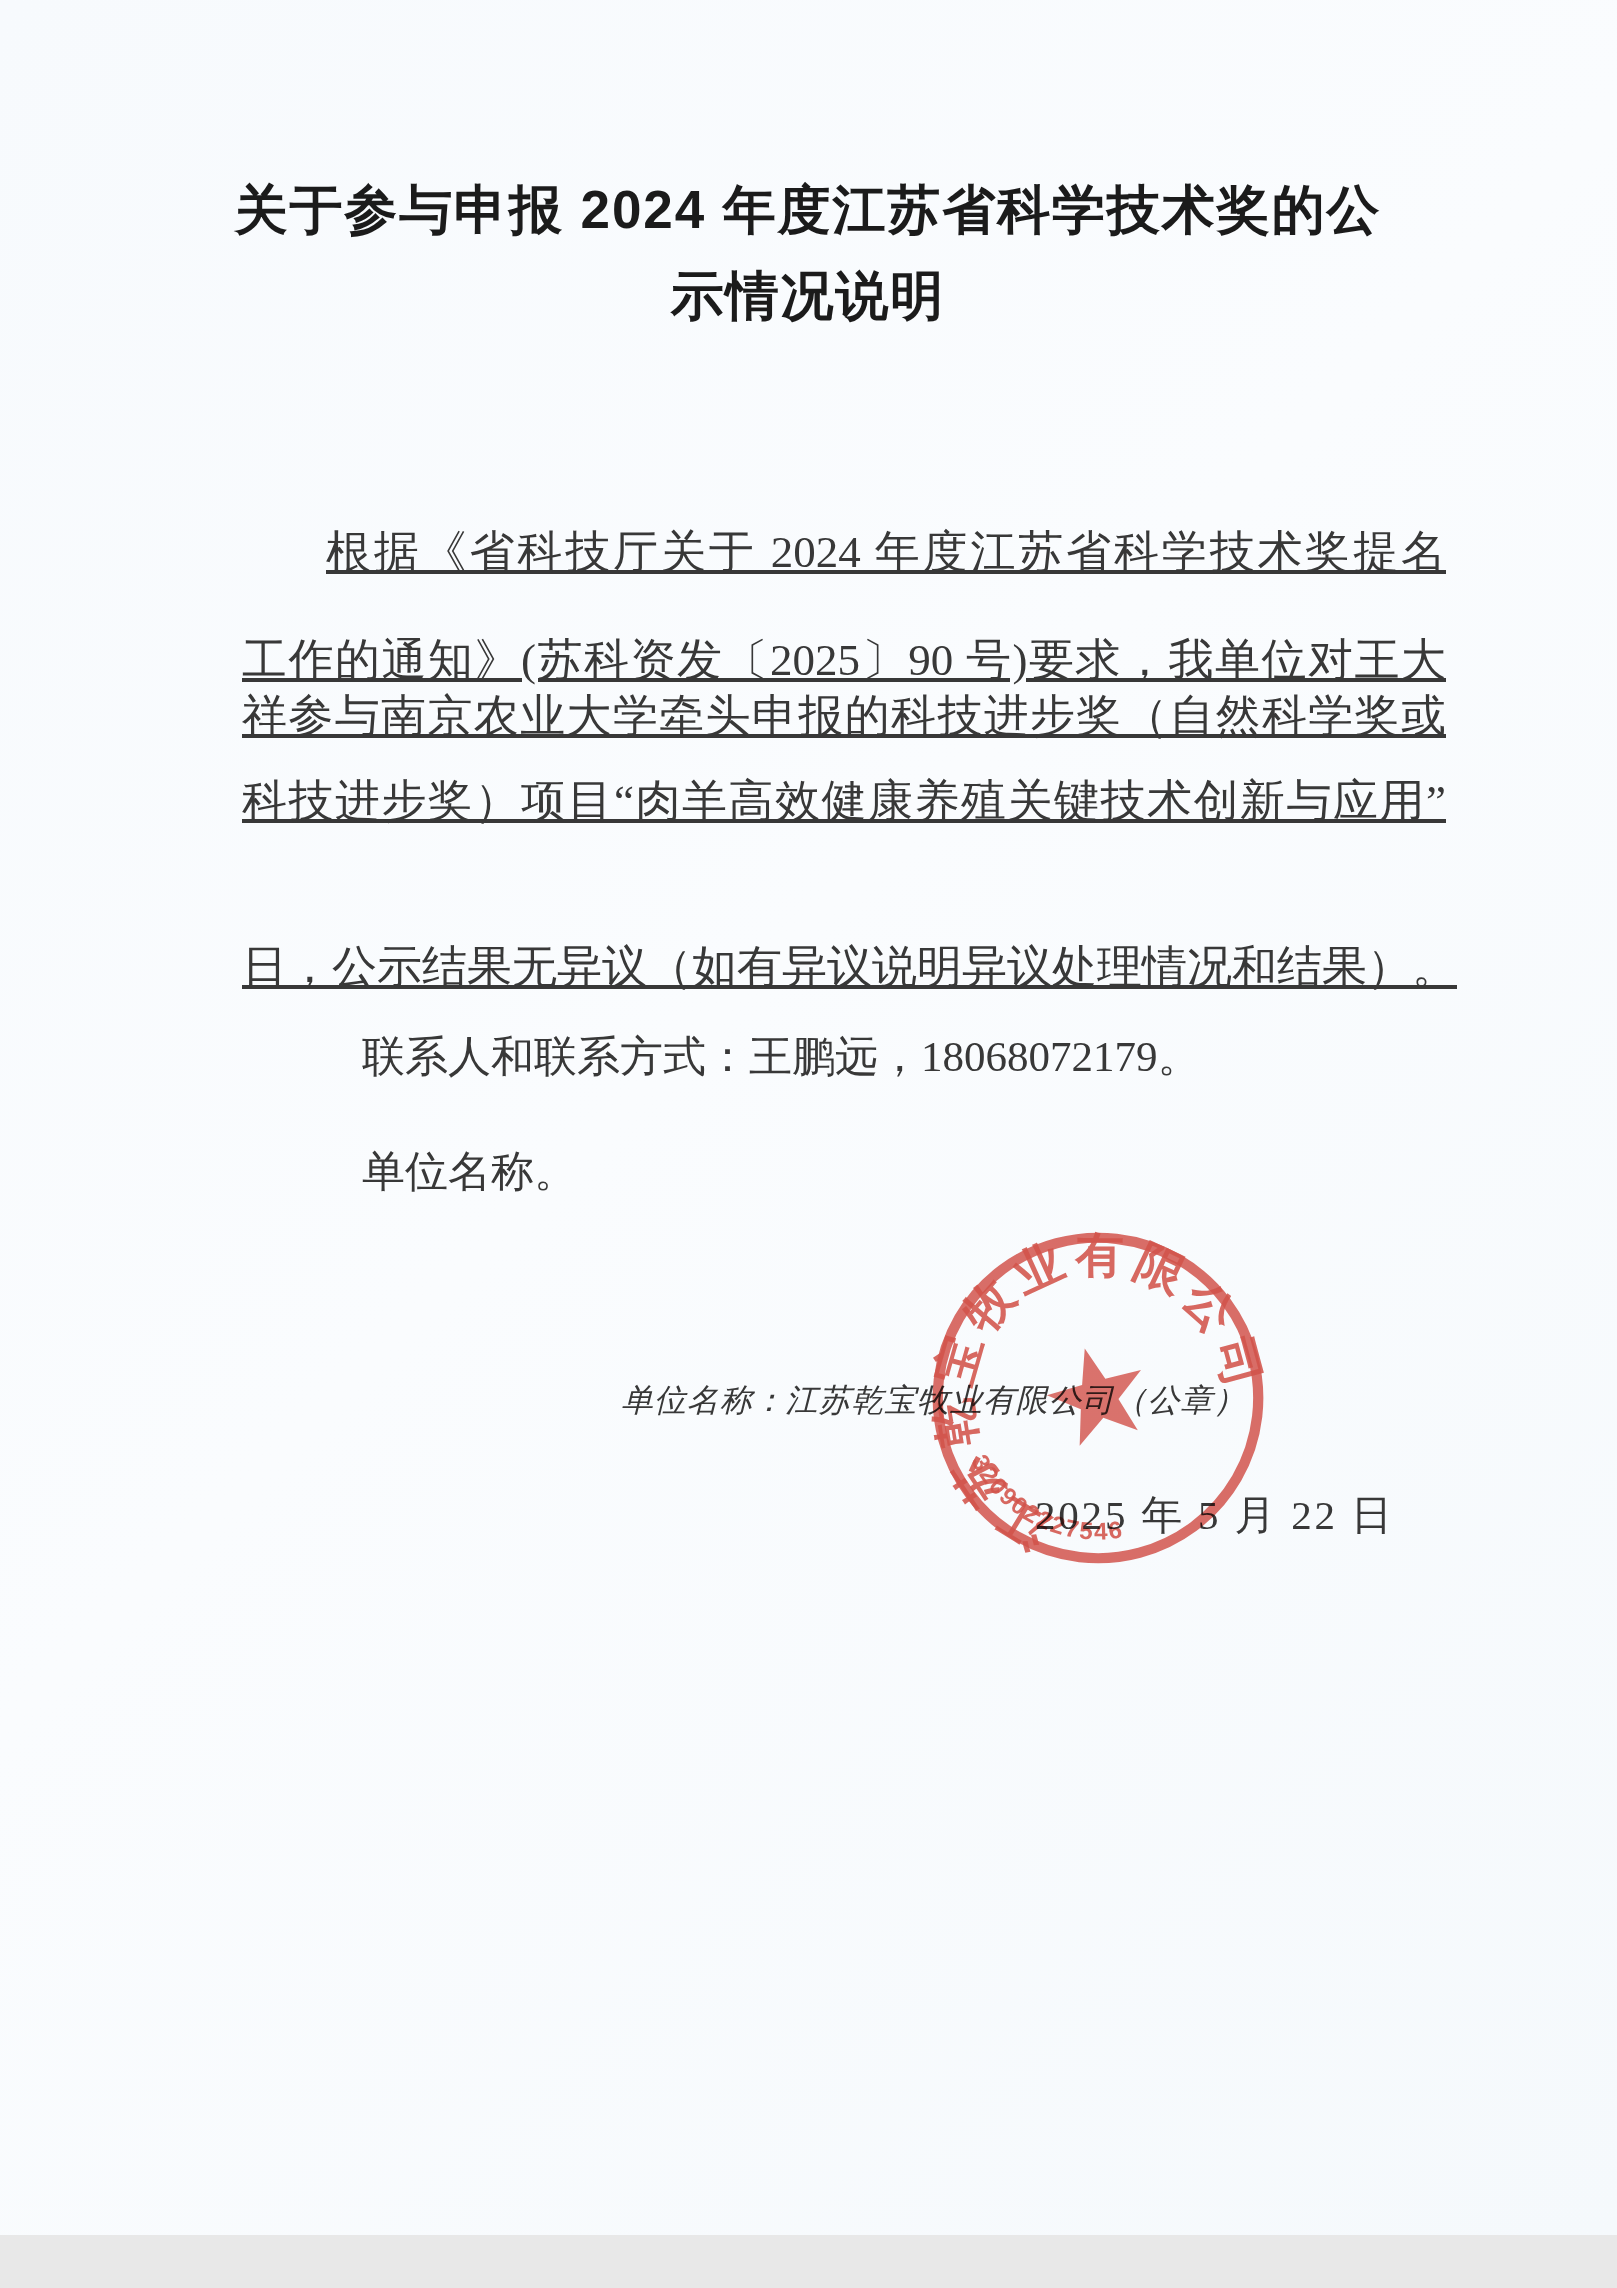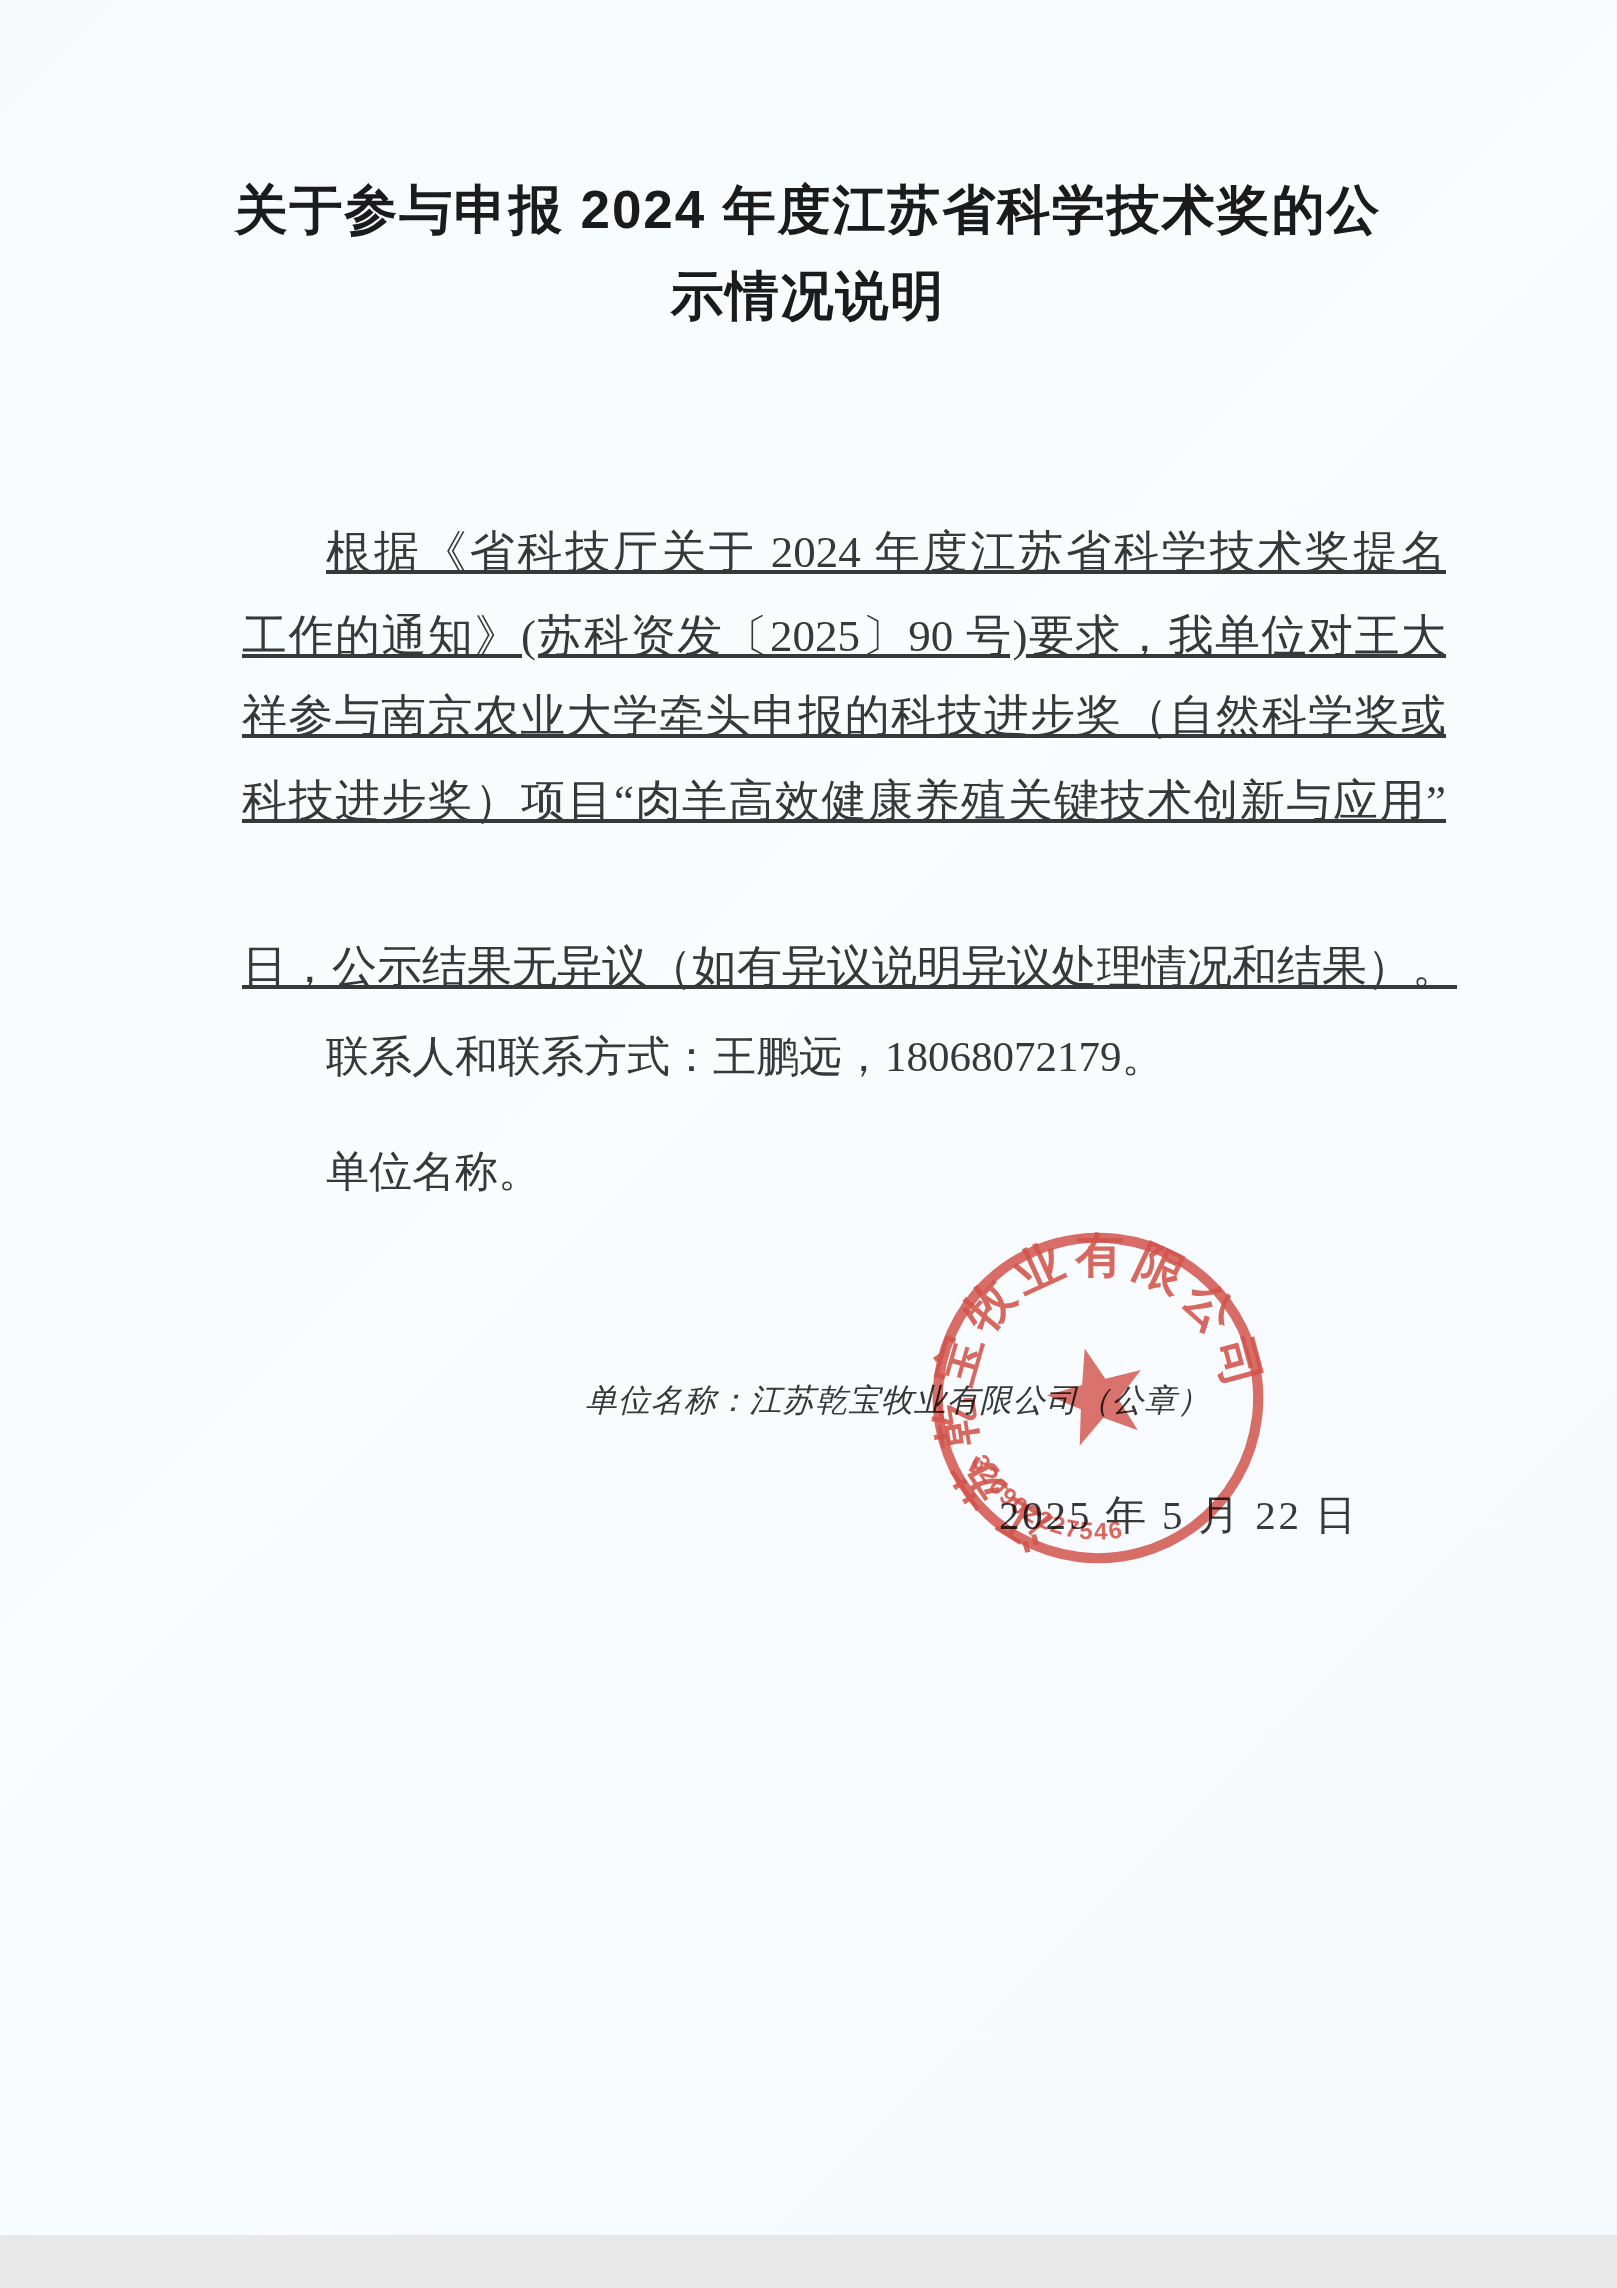--- a/index.html
+++ b/index.html
@@ -33,21 +33,21 @@
     font-size:45px;color:#383838;
     text-align:justify;
     text-align-last:justify;
     white-space:nowrap;
     line-height:54px;
     text-decoration:underline;
   }
   .body-line.first{ text-indent:84px; }
   .plain-line{
     font-size:43px;color:#383838;
-    white-space:nowrap;line-height:54px;
+    white-space:nowrap;line-height:54px;margin-left:36px;
   }
   .signature{ font-size:32px; letter-spacing:0.9px;font-style:italic;}
   .date{ font-size:41px; letter-spacing:2.8px;}
   .seal{
     left:921px;top:1221px;width:354px;height:354px;
     mix-blend-mode:multiply;
     opacity:0.93;
   }
   .seal svg{display:block;}
   .seal-ring{ stroke-opacity:0.85; fill:none; }
@@ -67,21 +67,21 @@
 <body>
 
 <div class="page">
 
   <div class="abs title">
     <div class="title-l1">关于参与申报 2024 年度江苏省科学技术奖的公</div>
     <div class="title-l2">示情况说明</div>
   </div>
 
   <div class="abs body-line first" style="top:525px">根据《省科技厅关于 2024 年度江苏省科学技术奖提名</div>
-  <div class="abs body-line" style="top:609px">工作的通知》(苏科资发〔2025〕90 号)要求，我单位对王大</div>
+  <div class="abs body-line" style="top:633px">工作的通知》(苏科资发〔2025〕90 号)要求，我单位对王大</div>
   <div class="abs body-line" style="top:689px">祥参与南京农业大学牵头申报的科技进步奖（自然科学奖或</div>
   <div class="abs body-line" style="top:774px">科技进步奖）项目“肉羊高效健康养殖关键技术创新与应用”</div>
   <div class="abs body-line" style="top:940px">日，公示结果无异议（如有异议说明异议处理情况和结果）。</div>
 
   <div class="abs plain-line" style="left:326px;top:1030px">联系人和联系方式：王鹏远，18068072179。</div>
 
   <div class="abs plain-line" style="left:326px;top:1145px">单位名称。</div>
 
   <div class="abs plain-line signature" style="left:585px;top:1373px">单位名称：江苏乾宝牧业有限公司（公章）</div>
 

